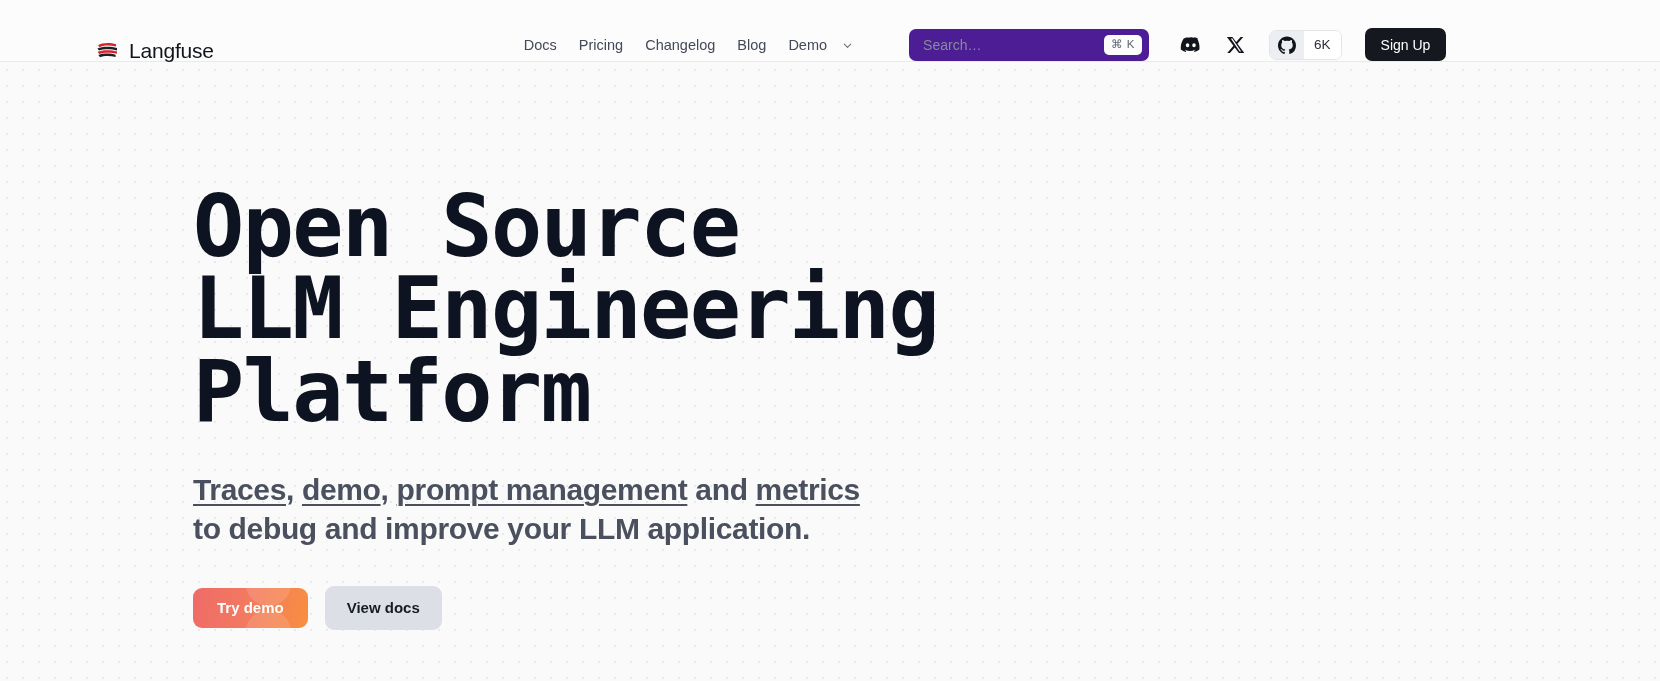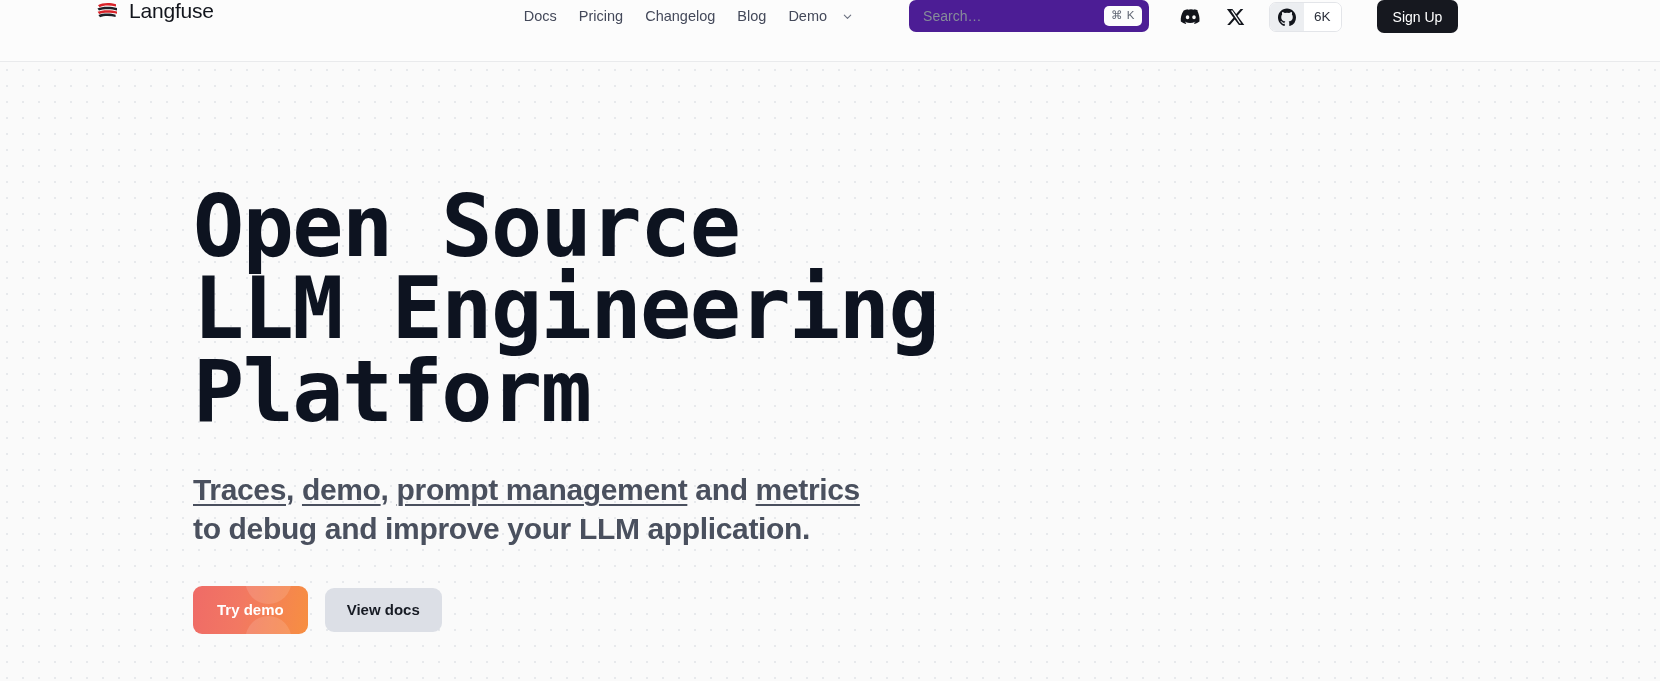--- a/index.html
+++ b/index.html
@@ -30,21 +30,21 @@
 
   
   .header {
     position: relative;
     z-index: 5;
     height: 62px;
     flex: 0 0 62px;
     background: #fcfcfc;
     border-bottom: 1px solid #e9eaec;
     display: flex;
-    align-items: flex-start;
+    align-items: flex-end;
     padding: 0 20px 0 96px;
   }
 
   .brand {
     display: flex;
     align-items: center;
     gap: 10px;
     cursor: pointer;
     user-select: none;
   }
@@ -178,21 +178,20 @@
     font-size: 14px;
     font-weight: 500;
     border: none;
     border-radius: 7px;
     height: 33px;
     padding: 0 16px;
     cursor: pointer;
     font-family: inherit;
     line-height: 1;
     white-space: nowrap;
-    margin-left: 12px;
   }
 
   
   .hero {
     position: relative;
     flex: 1 1 auto;
     background-color: #fafafa;
     background-image:
       radial-gradient(circle at 1px 1px, #e7e9ec 1.25px, transparent 1.3px);
     background-size: 16px 16px;
@@ -236,21 +235,21 @@
     display: flex;
     align-items: center;
     gap: 17px;
   }
 
   .btn-demo {
     position: relative;
     overflow: hidden;
     border: none;
     border-radius: 9px;
-    height: 48px;
+    height: 40px;
     padding: 0 24px;
     font-family: inherit;
     font-size: 15px;
     font-weight: 700;
     color: #ffffff;
     cursor: pointer;
     background: linear-gradient(100deg, #ef6b67 0%, #f27862 42%, #f78f41 100%);
     display: flex;
     align-items: center;
     justify-content: center;

